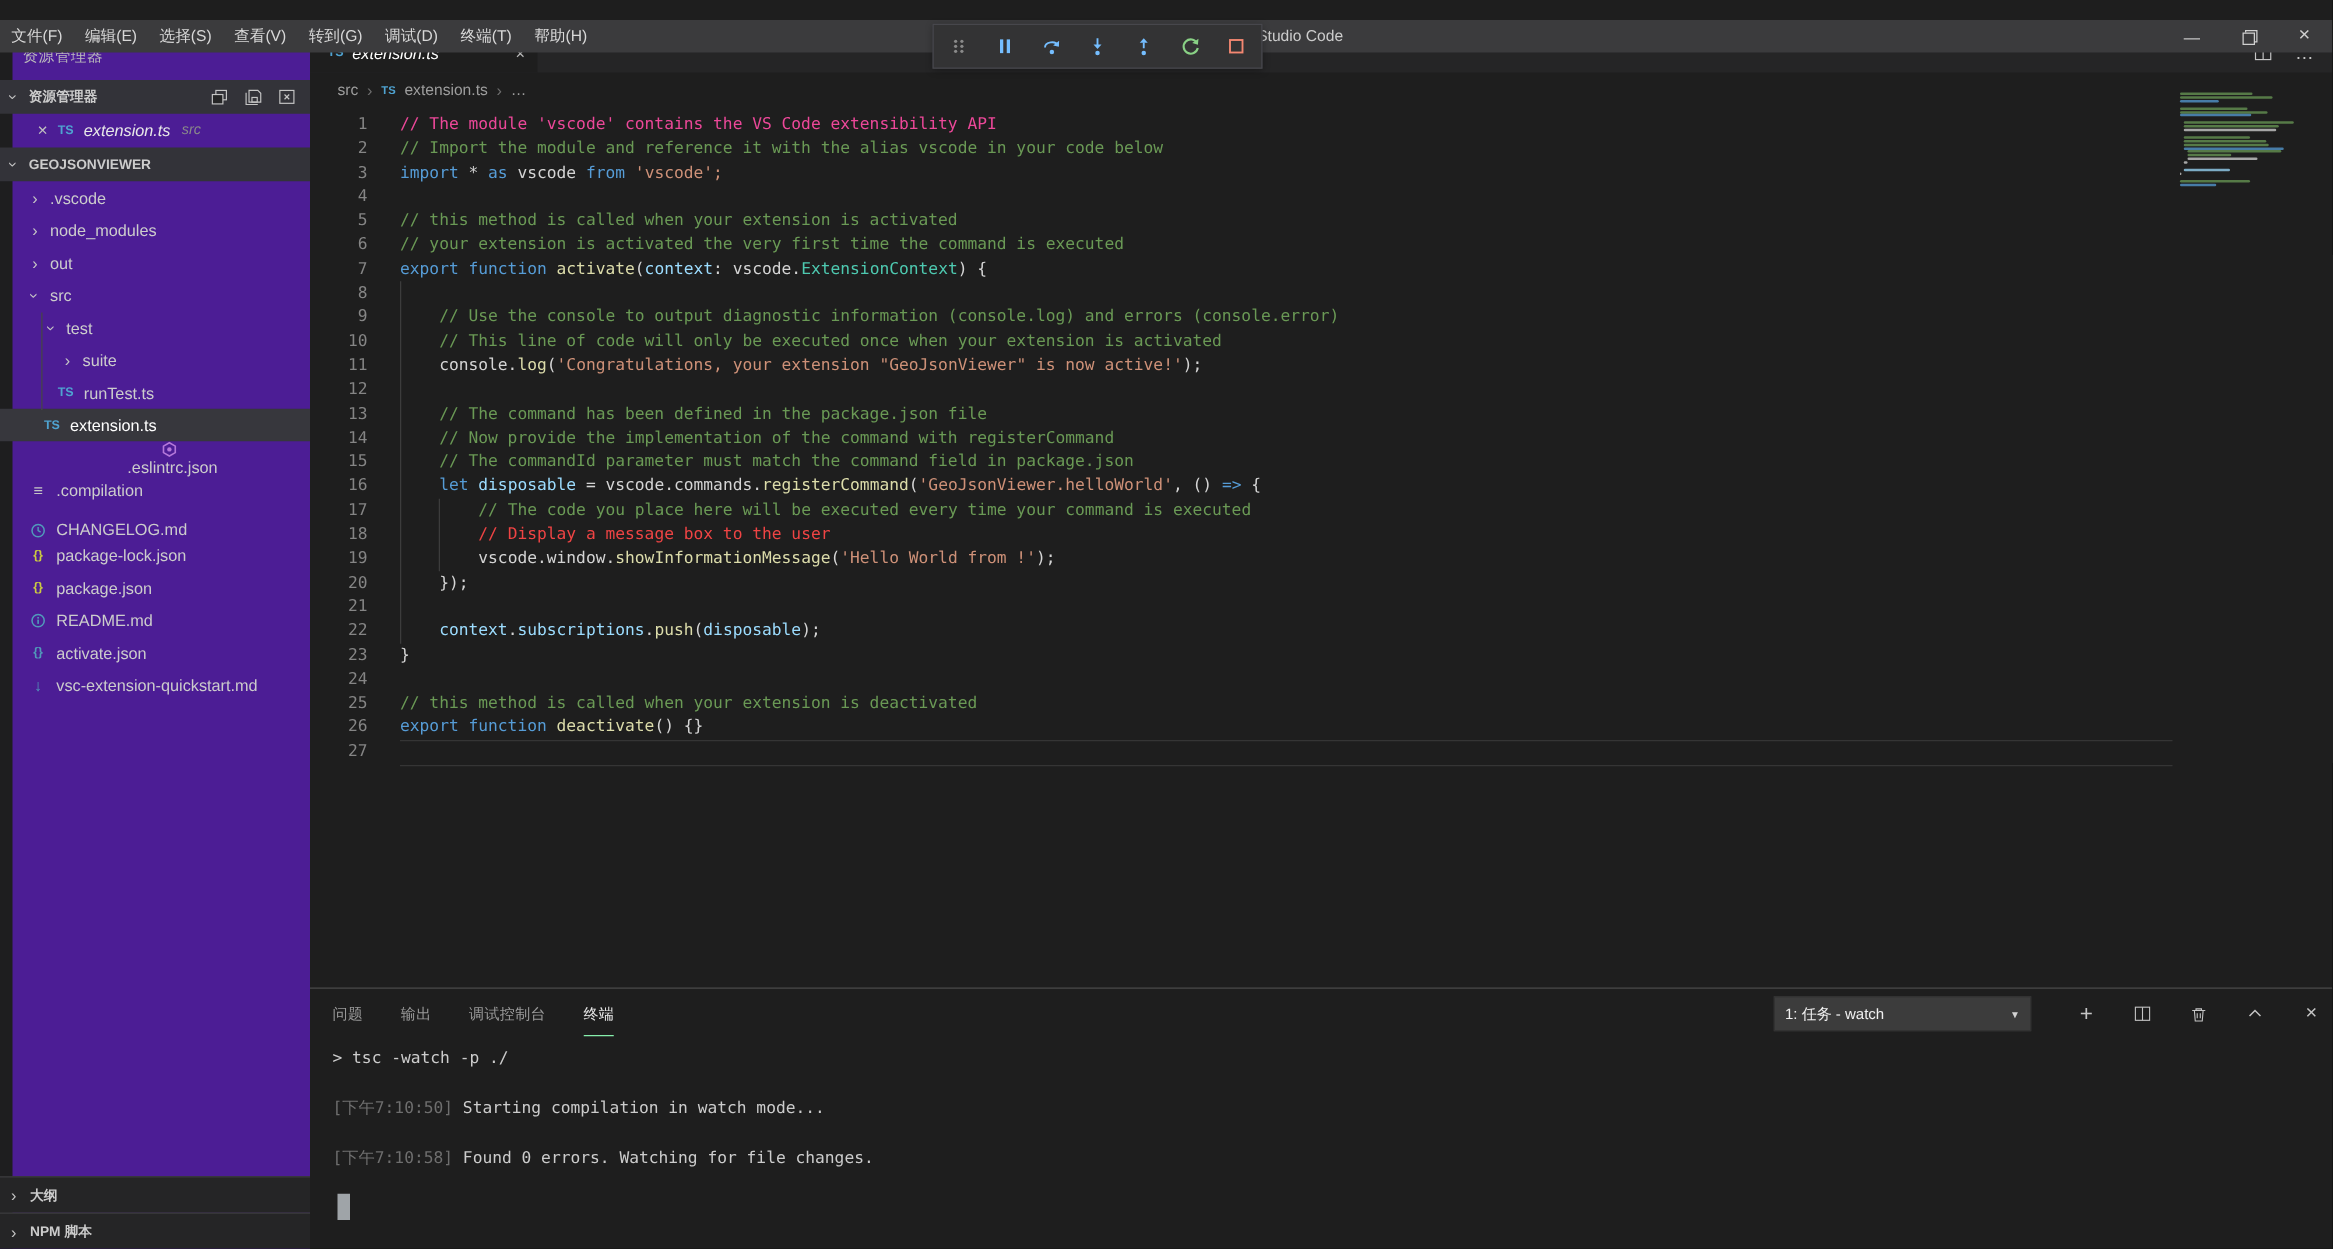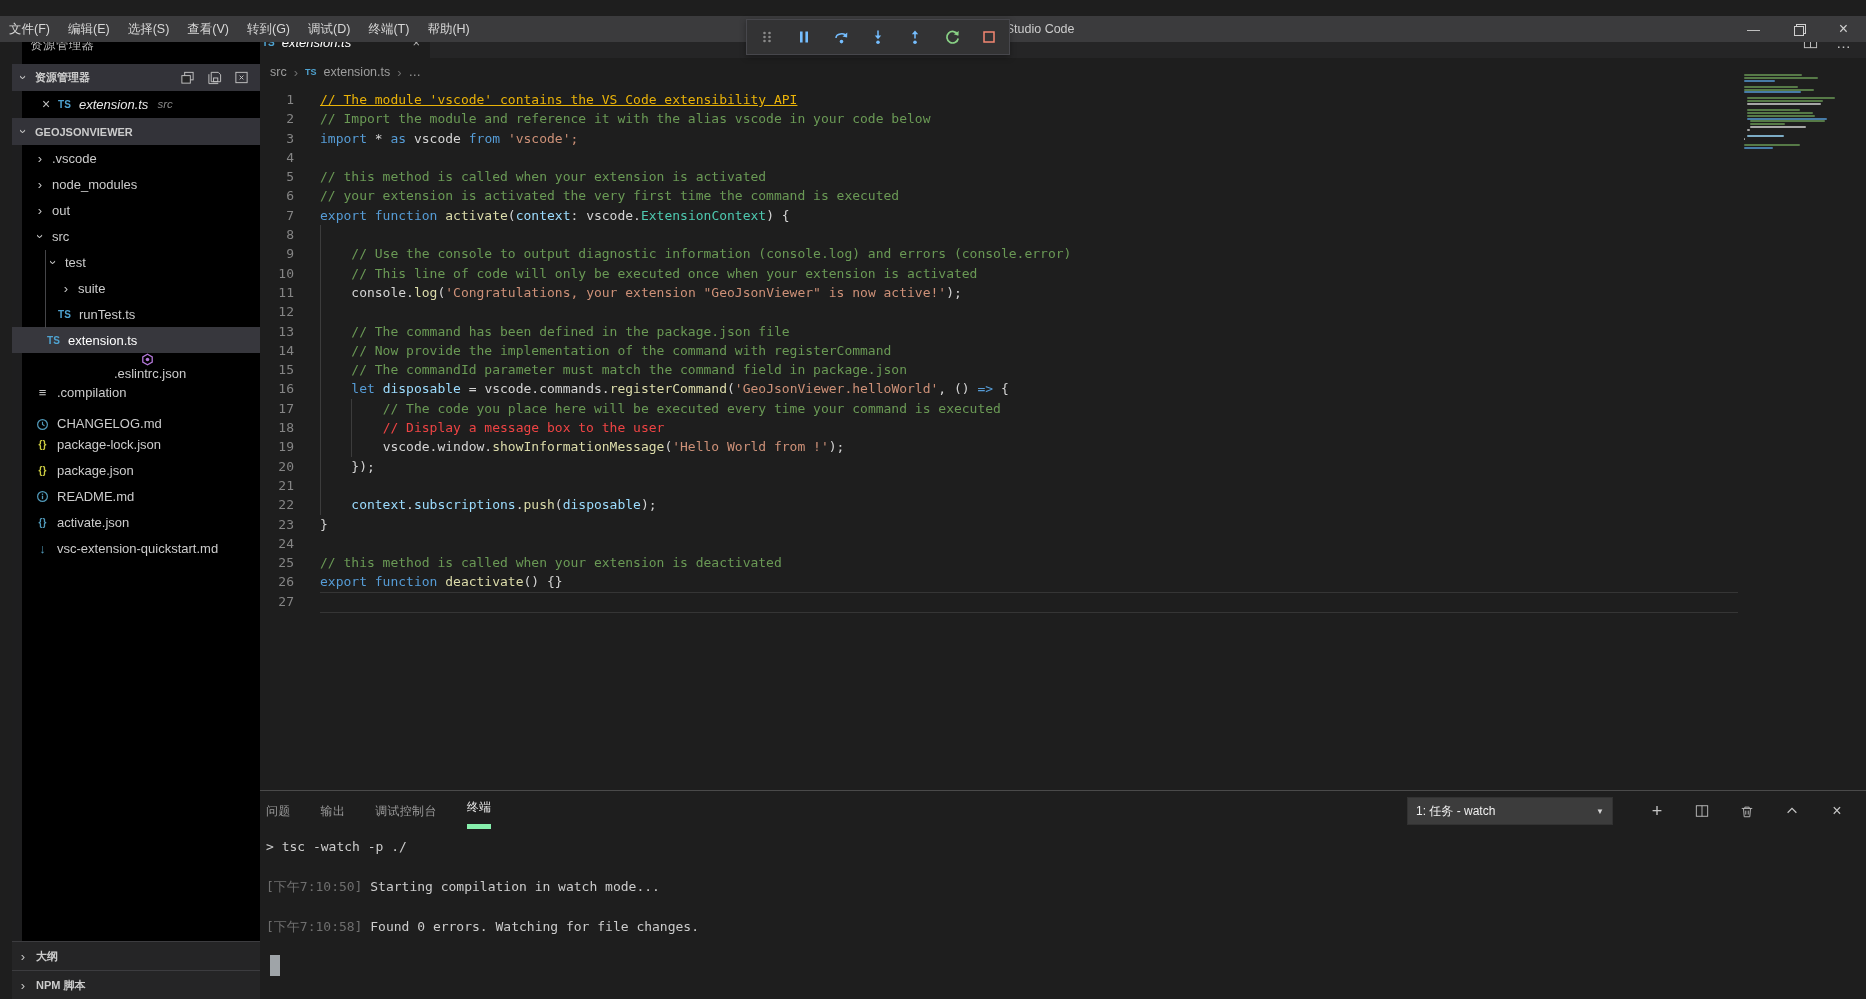--- a/index.html
+++ b/index.html
@@ -11,21 +11,21 @@
   .menu-item{padding:0 9px;font-size:12.5px;color:#d8d8d8;height:100%;display:flex;align-items:center;cursor:default;}
   .window-title{position:absolute;left:50%;top:0;transform:translateX(-50%);height:26px;display:flex;align-items:center;
                 font-size:12.5px;color:#cccccc;white-space:nowrap;}
   .win-controls{position:absolute;right:0;top:0;height:26px;display:flex;}
   .win-btn{width:45px;height:26px;display:flex;align-items:center;justify-content:center;color:#d0d0d0;font-size:13px;}
   .restore-glyph{position:relative;width:10px;height:10px;}
   .restore-glyph span{position:absolute;width:8px;height:8px;border:1px solid #d0d0d0;background:#3b3b3d;}
   .restore-glyph span:first-child{left:2px;top:0;}
   .restore-glyph span:last-child{left:0;top:2px;}
   
-  .sidebar{position:absolute;left:12px;top:26px;width:248px;bottom:0;background:#000000;z-index:5;}
+  .sidebar{position:absolute;left:0;top:26px;width:248px;bottom:0;background:#4c1d95;z-index:5;}
   .side-strip{position:absolute;left:0;top:0;width:10px;height:100%;background:#1e1e1f;}
   .sidebar-title{position:absolute;left:18px;top:0;height:38px;display:flex;align-items:center;font-size:12.5px;color:#bbbbbb;letter-spacing:.4px;}
   .sect{position:absolute;left:0;width:100%;height:27px;background:#333339;display:flex;align-items:center;font-size:11px;font-weight:bold;color:#cccccc;}
   .sect .chev{margin-left:5px;margin-right:6px;}
   .sect-actions{margin-left:auto;display:flex;gap:9px;margin-right:10px;}
   .sect-actions .abtn{width:18px;height:18px;display:flex;align-items:center;justify-content:center;color:#c5c5c5;}
   .chev{display:inline-block;width:12px;font-size:13px;font-weight:normal;color:#c5c5c5;text-align:center;}
   .chev.exp{transform:rotate(90deg);}
   .oe-item{position:absolute;left:0;top:65px;width:100%;height:26px;display:flex;align-items:center;font-size:13px;}
   .oe-close{margin-left:30px;color:#c0c0c0;font-size:14px;width:14px;}
@@ -57,22 +57,22 @@
   .minimap{position:absolute;right:12px;top:48px;width:112px;height:86px;}
   .mm-bar{position:absolute;height:2px;border-radius:1px;opacity:.75;}
   
   .dbgbar{position:absolute;left:746px;top:19px;width:262px;height:34px;background:#333334;border:1px solid #47474c;
           box-shadow:0 2px 6px rgba(0,0,0,.35);display:flex;align-items:center;justify-content:center;gap:4px;z-index:40;}
   .dbg-btn{width:33px;height:28px;display:flex;align-items:center;justify-content:center;}
   
   .panel{position:absolute;left:248px;top:790px;right:0;bottom:0;background:#1e1e1e;border-top:1px solid #4a4a4a;}
   .panel-tabs{position:absolute;left:18px;top:0;height:38px;display:flex;align-items:flex-end;gap:30px;font-size:12px;}
   .ptab{color:#9a9a9a;padding-bottom:9px;letter-spacing:.3px;}
-  .ptab.active{color:#e7e7e7;border-bottom:5px solid #86efac;padding-bottom:8px;}
-  .panel-controls{position:absolute;right:14px;top:6px;display:flex;align-items:center;gap:15px;}
+  .ptab.active{color:#e7e7e7;border-bottom:1px solid #86efac;padding-bottom:8px;}
+  .panel-controls{position:absolute;right:2px;top:6px;display:flex;align-items:center;gap:15px;}
   .tsel{width:188px;height:26px;background:#3c3c3c;border:1px solid #323232;color:#f0f0f0;font-size:12px;
         display:flex;align-items:center;padding:0 8px;margin-right:14px;}
   .tsel .caret{margin-left:auto;font-size:8px;color:#d4d4d4;}
   .pic{width:30px;height:26px;display:flex;align-items:center;justify-content:center;color:#c5c5c5;}
   .terminal{position:absolute;left:18px;top:46px;right:20px;bottom:0;font-family:"DejaVu Sans Mono","Liberation Mono",monospace;
             font-size:13px;color:#cccccc;}
   .tline{position:absolute;left:0;white-space:pre;line-height:20px;}
   .ttime{color:#6e6e6e;}
   .tcursor{position:absolute;width:10px;height:21px;background:#9fa4a8;}
   svg{display:block;}
@@ -320,21 +320,21 @@
       <span>extension.ts</span>
       <span class="bc-sep">›</span>
       <span>…</span>
     </div>
 
     <div class="vguide" id="guide1" style="left: 72px; top: 199.1px; height: 289.5px;"></div>
     <div class="vguide" id="guide2" style="left: 103px; top: 372.8px; height: 57.9px;"></div>
     <div class="curline" id="curline" style="left: 72px; top: 565.8px; right: 128px;"></div>
 
     <div class="code" id="code">
-        <div class="crow"><span class="lnum">1</span><span class="ltext"><span style="color: #eab308; text-decoration: underline;">// The module 'vscode' contains the VS Code extensibility API</span></span></div>
+        <div class="crow"><span class="lnum">1</span><span class="ltext"><span style="color: #ec4899;">// The module 'vscode' contains the VS Code extensibility API</span></span></div>
         <div class="crow"><span class="lnum">2</span><span class="ltext"><span style="color: rgb(106, 153, 85);">// Import the module and reference it with the alias vscode in your code below</span></span></div>
         <div class="crow"><span class="lnum">3</span><span class="ltext"><span style="color: rgb(86, 156, 214);">import</span><span style="color: rgb(212, 212, 212);"> * </span><span style="color: rgb(86, 156, 214);">as</span><span style="color: rgb(212, 212, 212);"> vscode </span><span style="color: rgb(86, 156, 214);">from</span><span style="color: rgb(212, 212, 212);"> </span><span style="color: rgb(206, 145, 120);">'vscode';</span></span></div>
         <div class="crow"><span class="lnum">4</span><span class="ltext"></span></div>
         <div class="crow"><span class="lnum">5</span><span class="ltext"><span style="color: rgb(106, 153, 85);">// this method is called when your extension is activated</span></span></div>
         <div class="crow"><span class="lnum">6</span><span class="ltext"><span style="color: rgb(106, 153, 85);">// your extension is activated the very first time the command is executed</span></span></div>
         <div class="crow"><span class="lnum">7</span><span class="ltext"><span style="color: rgb(86, 156, 214);">export function</span><span style="color: rgb(212, 212, 212);"> </span><span style="color: rgb(220, 220, 170);">activate</span><span style="color: rgb(212, 212, 212);">(</span><span style="color: rgb(156, 220, 254);">context</span><span style="color: rgb(212, 212, 212);">: vscode.</span><span style="color: rgb(78, 201, 176);">ExtensionContext</span><span style="color: rgb(212, 212, 212);">) {</span></span></div>
         <div class="crow"><span class="lnum">8</span><span class="ltext"></span></div>
         <div class="crow"><span class="lnum">9</span><span class="ltext">    <span style="color: rgb(106, 153, 85);">// Use the console to output diagnostic information (console.log) and errors (console.error)</span></span></div>
         <div class="crow"><span class="lnum">10</span><span class="ltext">    <span style="color: rgb(106, 153, 85);">// This line of code will only be executed once when your extension is activated</span></span></div>
         <div class="crow"><span class="lnum">11</span><span class="ltext">    <span style="color: rgb(212, 212, 212);">console.</span><span style="color: rgb(220, 220, 170);">log</span><span style="color: rgb(212, 212, 212);">(</span><span style="color: rgb(206, 145, 120);">'Congratulations, your extension "GeoJsonViewer" is now active!'</span><span style="color: rgb(212, 212, 212);">);</span></span></div>

